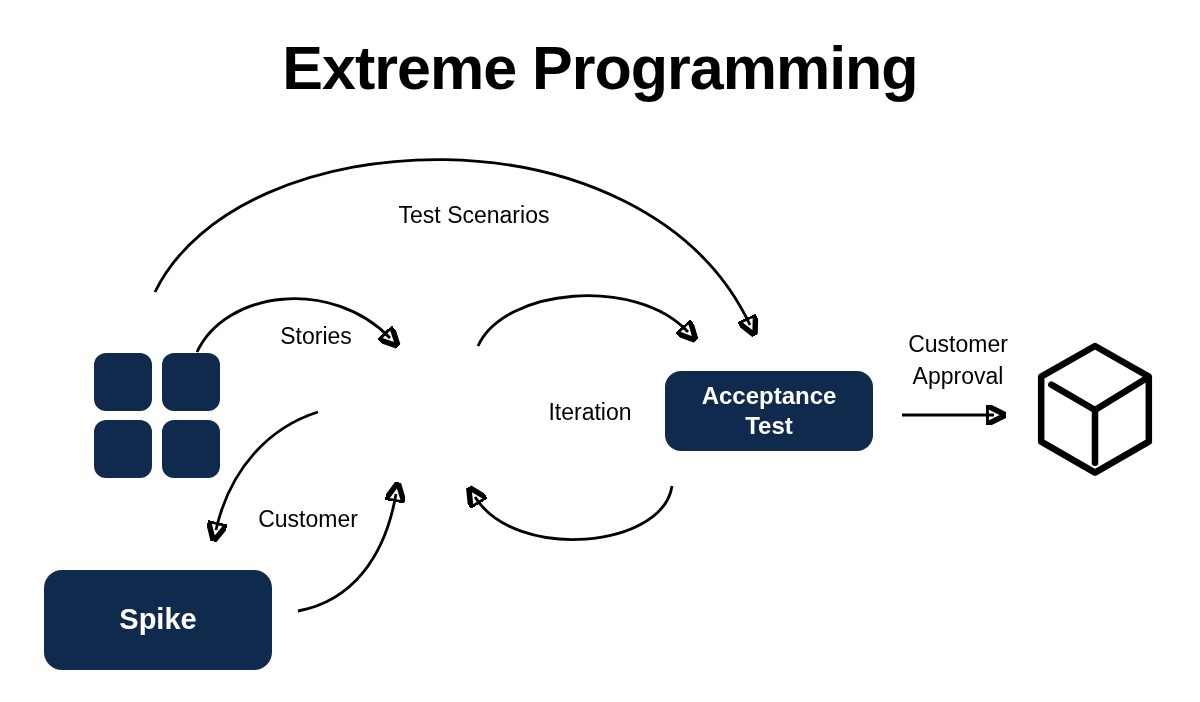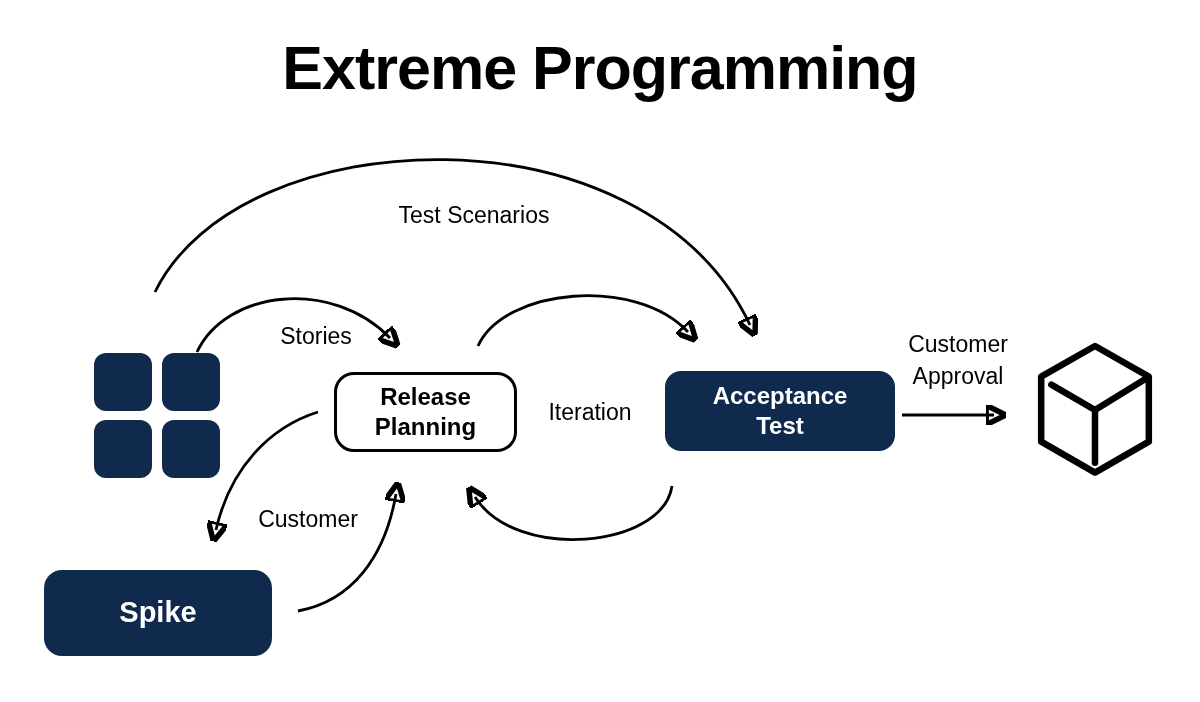--- a/index.html
+++ b/index.html
@@ -29,26 +29,26 @@
     position:absolute; display:flex; flex-direction:column;
     align-items:center; justify-content:center;
     text-align:center; line-height:1.23;
   }
   .box-outline{
     left:334px; top:372px; width:183px; height:80px;
     background:#ffffff; border:3.5px solid var(--ink); border-radius:20px;
     color:var(--ink); font-size:24px; font-weight:700;
   }
   .box-acceptance{
-    left:665px; top:371px; width:230px; height:80px;
+    left:665px; top:371px; width:208px; height:80px;
     background:var(--navy); border-radius:16px;
     color:#ffffff; font-size:24px; font-weight:700;
   }
   .box-spike{
-    left:44px; top:570px; width:228px; height:86px;
+    left:44px; top:570px; width:228px; height:100px;
     background:var(--navy); border-radius:18px;
     color:#ffffff; font-size:29px; font-weight:700;
   }
   
   .edge-label{
     position:absolute; transform:translate(-50%,-50%);
     font-size:23px; font-weight:500; color:var(--ink);
     white-space:nowrap; text-align:center; line-height:1.38;
   }
   .lbl-test-scenarios{ left:474px; top:216px; }
@@ -83,24 +83,20 @@
     <path d="M902 415 L 994 415" marker-end="url(#arw)"></path>
   </svg>
 
   <div class="grid-node">
     <div class="grid-square"></div>
     <div class="grid-square"></div>
     <div class="grid-square"></div>
     <div class="grid-square"></div>
   </div>
 
-  <div class="box box-outline">
-    <span>Release</span>
-    <span>Planning</span>
-  </div>
 
   <div class="box box-acceptance">
     <span>Acceptance</span>
     <span>Test</span>
   </div>
 
   <div class="box box-spike">
     <span>Spike</span>
   </div>
 

